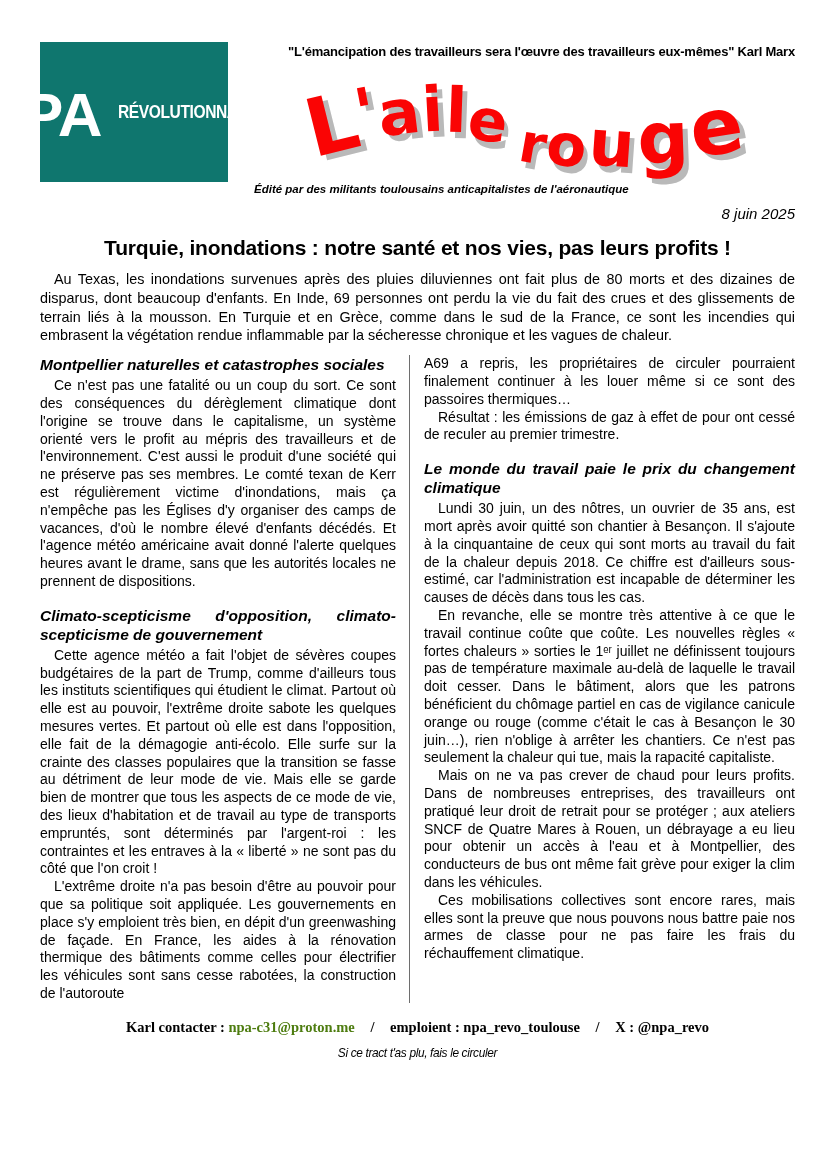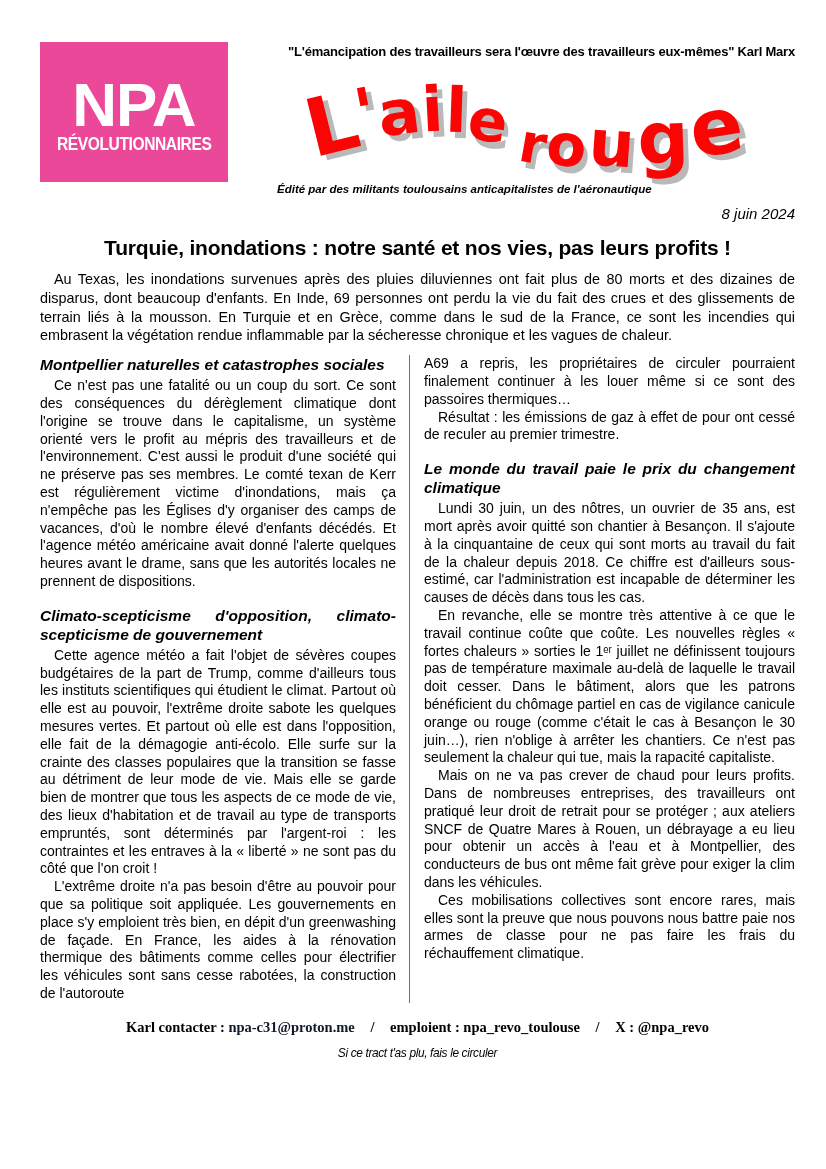--- a/index.html
+++ b/index.html
@@ -11,22 +11,22 @@
     overflow:hidden;
     font-family:"Liberation Sans",sans-serif;
     color:#000;
     box-sizing:border-box;
     padding:42px 31px 0 40px;
   }
   
   .masthead{display:flex;align-items:flex-start;}
   .logo{
     width:188px;height:140px;flex:0 0 188px;
-    background:#ec4899;
-    display:flex;flex-direction:column;align-items:center;justify-content:center;
+    background:#0f766e;
+    display:flex;align-items:center;justify-content:center;
   }
   .logo-npa{
     color:#fff;font-weight:bold;font-size:62px;line-height:58px;
     letter-spacing:-1px;margin-top:6px;
   }
   .logo-rev{
     color:#fff;font-weight:bold;font-size:19px;line-height:20px;
     transform:scaleX(0.82);letter-spacing:-0.5px;white-space:nowrap;
   }
   .mast-right{flex:1;display:flex;flex-direction:column;min-height:150px;padding-left:26px;}
@@ -55,21 +55,21 @@
   .al4{font-size:62px;transform:rotate(2deg) translateY(-18px);}
   .al5{font-size:58px;transform:rotate(8deg) translateY(-9px);}
   .al6{font-size:58px;width:14px;}
   .al7{font-size:54px;transform:rotate(10deg) translateY(13px);}
   .al8{font-size:58px;transform:rotate(8deg) translateY(16px);}
   .al9{font-size:64px;transform:rotate(4deg) translateY(16px);}
   .al10{font-size:72px;transform:rotate(-2deg) translateY(13px);}
   .al11{font-size:78px;transform:rotate(-9deg) translateY(4px);}
   .edited{
     font-weight:bold;font-style:italic;font-size:11.5px;
-    margin-top:auto;padding-top:14px;margin-left:23px;
+    margin-top:auto;padding-top:14px;
   }
   .date{
     text-align:right;font-style:italic;font-size:15px;
     margin-top:10px;
   }
   
   .headline{
     font-size:21px;font-weight:bold;text-align:center;
     margin:14px 0 10px 0;letter-spacing:-0.2px;
   }
@@ -90,21 +90,21 @@
     margin:15px 0 3px 0;
   }
   .sec-heading.first{margin-top:0;}
   .noindent{text-indent:0;}
   
   .footer{margin-top:16px;text-align:center;}
   .contact{
     font-family:"Liberation Serif",serif;
     font-weight:bold;font-size:14.5px;
   }
-  .contact .email{color:#0f172a;cursor:pointer;text-decoration:none;text-align:right;}
+  .contact .email{color:#4d7c0f;cursor:pointer;text-decoration:none;text-align:right;}
   .contact .sep{margin:0 12px;}
   .tagline{
     margin-top:7px;
   }
   .tagline span{
     display:inline-block;
     font-style:italic;font-size:13.5px;letter-spacing:-0.4px;
     transform:scaleX(0.88);
   }
 </style>
@@ -118,21 +118,21 @@
       <div class="logo-npa">NPA</div>
       <div class="logo-rev">RÉVOLUTIONNAIRES</div>
     </div>
     <div class="mast-right">
       <div class="quote">"L'émancipation des travailleurs sera l'œuvre des travailleurs eux-mêmes" Karl Marx</div>
       <div class="title-arc"><span class="al al0">L</span><span class="al al1">'</span><span class="al al2">a</span><span class="al al3">i</span><span class="al al4">l</span><span class="al al5">e</span><span class="al al6">&nbsp;</span><span class="al al7">r</span><span class="al al8">o</span><span class="al al9">u</span><span class="al al10">g</span><span class="al al11">e</span></div>
       <div class="edited">Édité par des militants toulousains anticapitalistes de l'aéronautique</div>
     </div>
   </header>
 
-  <div class="date">8 juin 2024</div>
+  <div class="date">8 juin 2025</div>
 
   <h1 class="headline">Turquie, inondations : notre santé et nos vies, pas leurs profits !</h1>
 
   <p class="para intro">Au Texas, les inondations survenues après des pluies diluviennes ont fait plus de 80 morts et des dizaines de disparus, dont beaucoup d'enfants. En Inde, 69 personnes ont perdu la vie du fait des crues et des glissements de terrain liés à la mousson. En Turquie et en Grèce, comme dans le sud de la France, ce sont les incendies qui embrasent la végétation rendue inflammable par la sécheresse chronique et les vagues de chaleur.</p>
 
   <div class="cols">
     <div class="col left">
       <h2 class="sec-heading first">Montpellier naturelles et catastrophes sociales</h2>
       <p class="para">Ce n'est pas une fatalité ou un coup du sort. Ce sont des conséquences du dérèglement climatique dont l'origine se trouve dans le capitalisme, un système orienté vers le profit au mépris des travailleurs et de l'environnement. C'est aussi le produit d'une société qui ne préserve pas ses membres. Le comté texan de Kerr est régulièrement victime d'inondations, mais ça n'empêche pas les Églises d'y organiser des camps de vacances, d'où le nombre élevé d'enfants décédés. Et l'agence météo américaine avait donné l'alerte quelques heures avant le drame, sans que les autorités locales ne prennent de dispositions.</p>
       <h2 class="sec-heading">Climato-scepticisme d'opposition, climato-scepticisme de gouvernement</h2>

